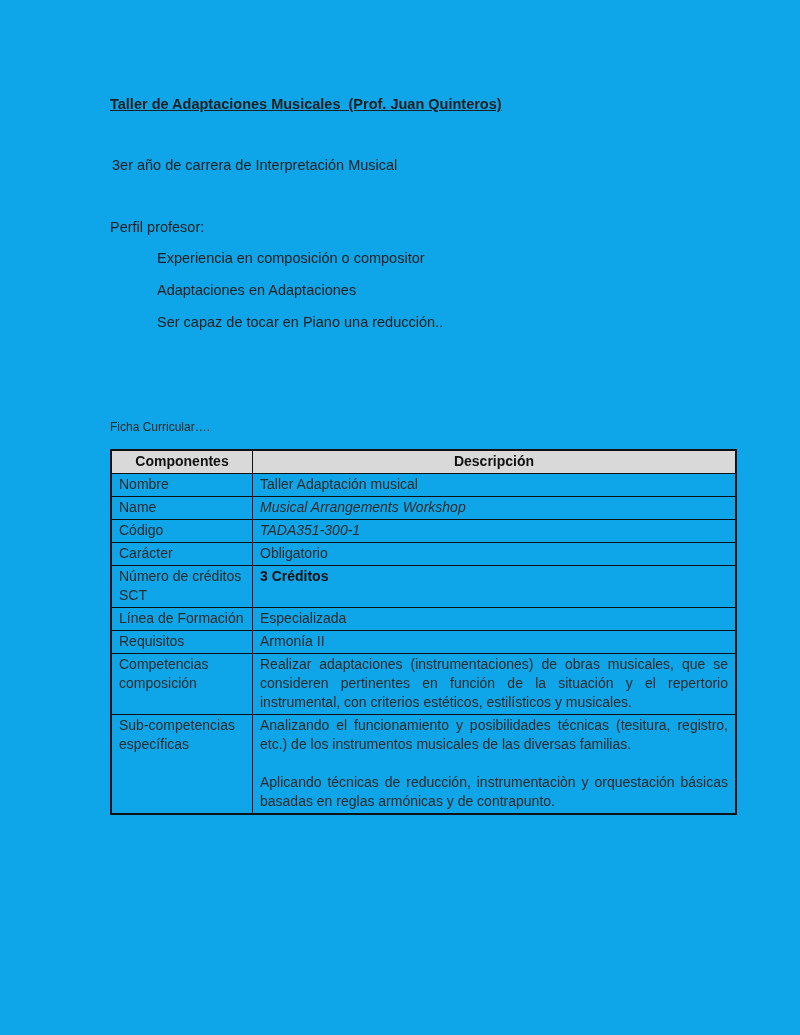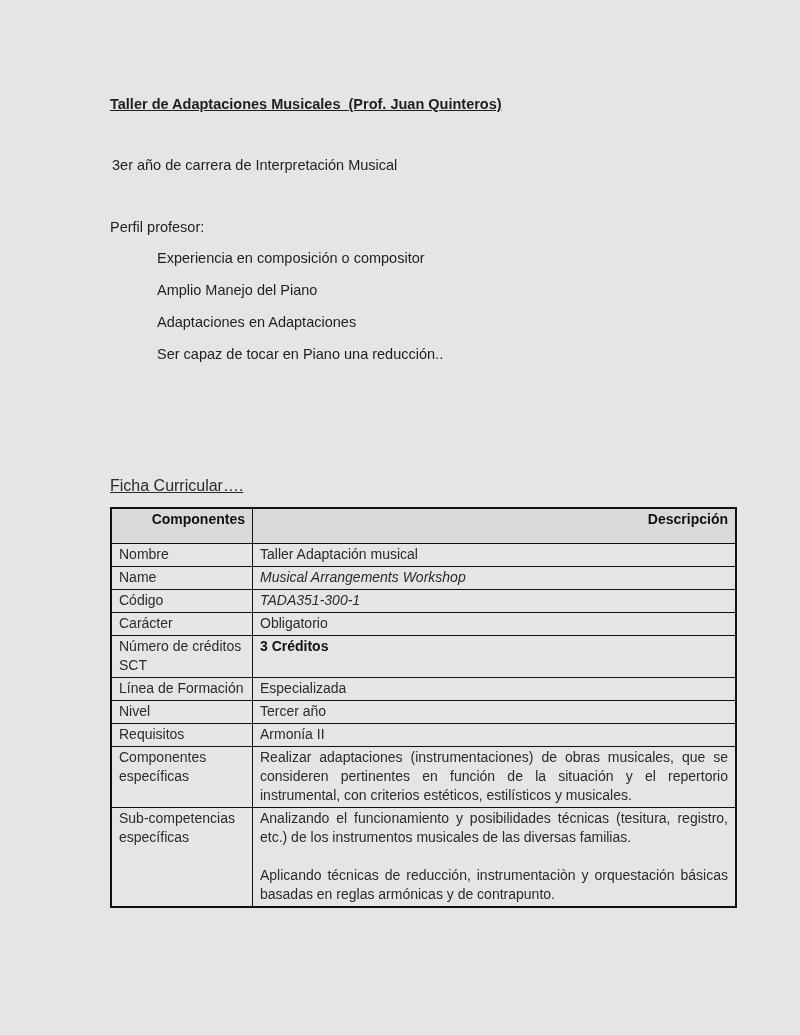--- a/index.html
+++ b/index.html
@@ -12,21 +12,21 @@
     height: 1035px;
     overflow: hidden;
     font-family: "Liberation Sans", sans-serif;
     color: #1f1f1f;
   }
   .doc {
     box-sizing: border-box;
     width: 800px;
     height: 1035px;
     padding: 97px 63px 0 110px;
-    background: #e5e5e5;
+    background: #0ea5e9;
   }
   .title {
     margin: 0;
     font-size: 14.5px;
     font-weight: bold;
     text-decoration: underline;
     white-space: pre-wrap;
     line-height: 15px;
   }
   .subtitle {
@@ -41,25 +41,24 @@
   }
   .profile-list {
     margin-top: 16px;
   }
   .profile-item {
     margin: 0 0 17px 47px;
     font-size: 14.5px;
     line-height: 15px;
   }
   .ficha {
-    margin: 116px 0 0 0;
-    font-size: 16px;
+    margin: 90px 0 0 0;
+    font-size: 12px;
     line-height: 15px;
     color: #2b2b2b;
-    text-decoration: underline;
   }
   table.ficha-table {
     margin-top: 14px;
     border-collapse: collapse;
     width: 627px;
     table-layout: fixed;
     border: 2px solid #111111;
   }
   table.ficha-table th,
   table.ficha-table td {
@@ -68,24 +67,24 @@
     font-weight: normal;
     vertical-align: top;
     padding: 1px 7px 2px 7px;
     line-height: 19px;
     color: #2b2b2b;
     overflow: hidden;
   }
   table.ficha-table th {
     background: #d9d9d9;
     font-weight: bold;
-    text-align: right;
+    text-align: center;
     color: #111111;
     padding-top: 1px;
-    padding-bottom: 14px;
+    padding-bottom: 2px;
   }
   .col-comp { width: 126px; }
   td.desc.italic { font-style: italic; margin-left: 24px; }
   td.desc.bold { font-weight: bold; color: #111111; }
   td.desc.justify { text-align: justify; }
   td.desc p { margin: 0; }
   td.desc p + p { margin-top: 19px; }
 </style>
 </head>
 <body>
@@ -93,21 +92,20 @@
 <div class="doc">
 
   <h1 class="title">Taller de Adaptaciones Musicales  (Prof. Juan Quinteros)</h1>
 
   <p class="subtitle">3er año de carrera de Interpretación Musical</p>
 
   <p class="perfil">Perfil profesor:</p>
 
   <div class="profile-list" id="profile-list">
       <div class="profile-item">Experiencia en composición o compositor</div>
-      <div class="profile-item">Amplio Manejo del Piano</div>
       <div class="profile-item">Adaptaciones en Adaptaciones</div>
       <div class="profile-item">Ser capaz de tocar en Piano una reducción..</div>
     </div>
 
   <p class="ficha">Ficha Curricular….</p>
 
   <table class="ficha-table">
     <thead>
       <tr>
         <th class="col-comp">Componentes</th>
@@ -133,29 +131,25 @@
         </tr>
         <tr>
           <td class="comp">Número de créditos SCT</td>
           <td class="desc bold">3 Créditos</td>
         </tr>
         <tr>
           <td class="comp">Línea de Formación</td>
           <td class="desc normal">Especializada</td>
         </tr>
         <tr>
-          <td class="comp">Nivel</td>
-          <td class="desc normal">Tercer año</td>
-        </tr>
-        <tr>
           <td class="comp">Requisitos</td>
           <td class="desc normal">Armonía II</td>
         </tr>
         <tr>
-          <td class="comp">Componentes específicas</td>
+          <td class="comp">Competencias composición</td>
           <td class="desc justify">Realizar adaptaciones (instrumentaciones) de obras musicales, que se consideren pertinentes en función de la situación y el repertorio instrumental, con criterios estéticos, estilísticos y musicales.</td>
         </tr>
         <tr>
           <td class="comp">Sub-competencias específicas</td>
           <td class="desc justify">
             <p>Analizando el funcionamiento y posibilidades técnicas (tesitura, registro, etc.) de los instrumentos musicales de las diversas familias.</p>
             <p>Aplicando técnicas de reducción, instrumentaciòn y orquestación básicas basadas en reglas armónicas y de contrapunto.</p>
           </td>
         </tr>
       </tbody>

